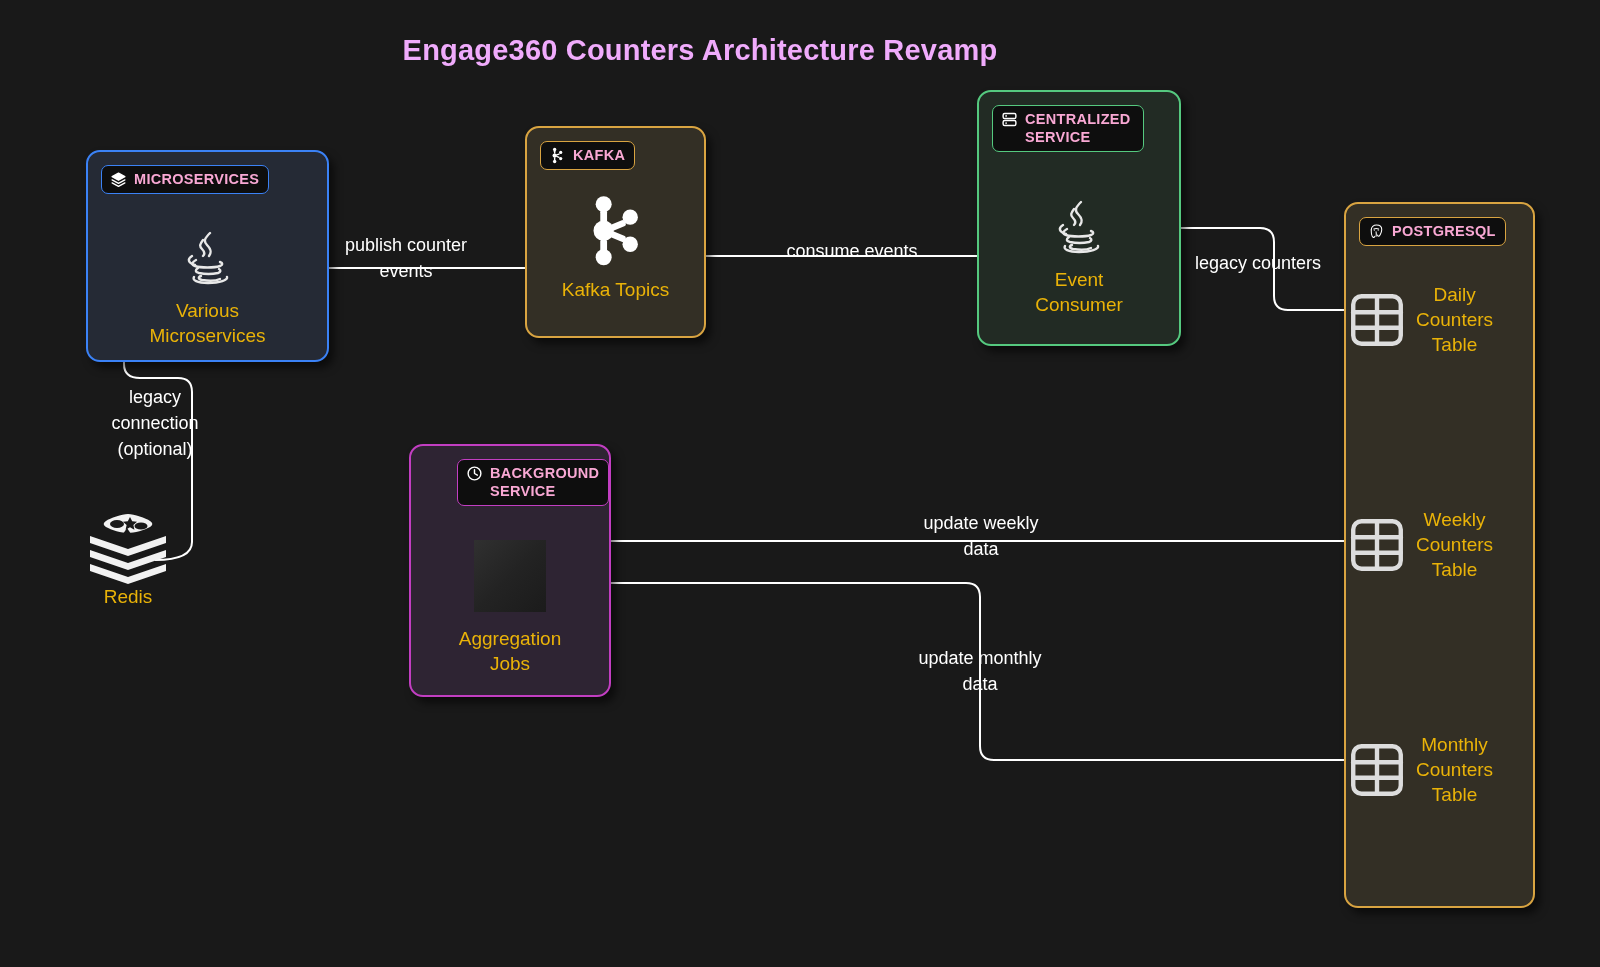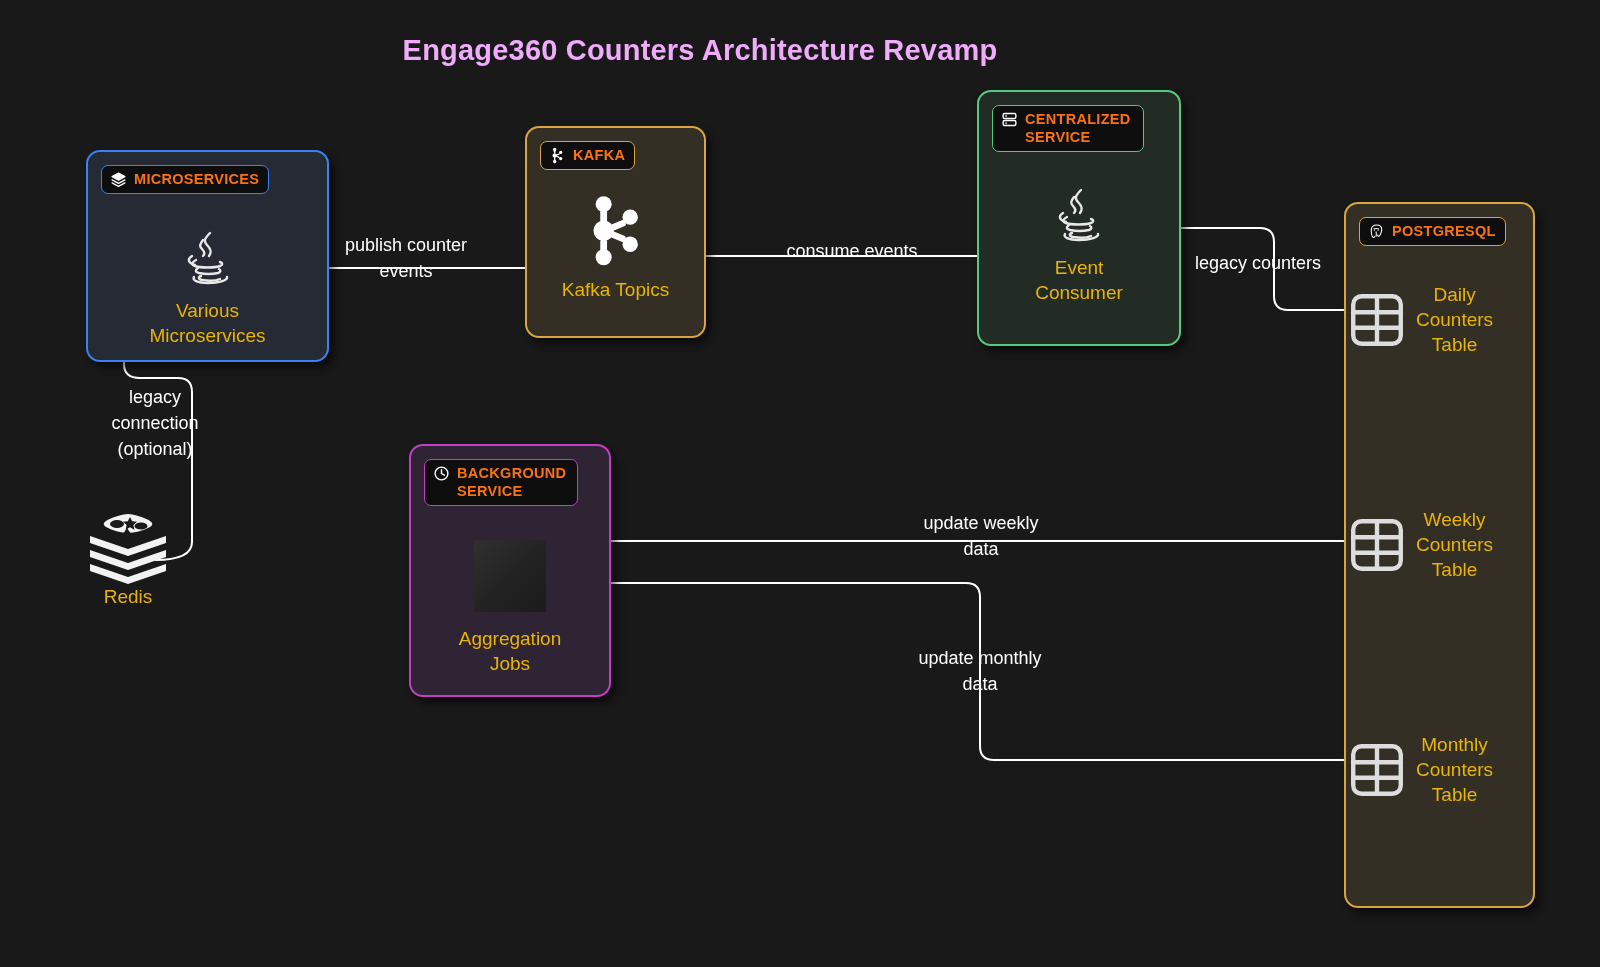--- a/index.html
+++ b/index.html
@@ -56,21 +56,21 @@
     display: flex;
     align-items: flex-start;
     gap: 7px;
     max-width: 170px;
   }
   .badge .btxt {
     font-size: 14.5px;
     font-weight: bold;
     line-height: 18px;
     letter-spacing: 0.3px;
-    color: #f97316;
+    color: #f9a8d4;
   }
   .badge .bico {
     flex: 0 0 auto;
     width: 17px;
     height: 17px;
     margin-top: 1px;
     display: block;
   }
   .node-body {
     position: absolute;
@@ -112,21 +112,21 @@
     border-color: #55c97f;
   }
   #node-centralized .badge { border-color: #55c97f; }
 
   #node-background {
     left: 409px; top: 444px; width: 202px; height: 253px;
     background: #2e2433;
     border-color: #c council;
   }
   #node-background { border-color: #c23ec2; }
-  #node-background .badge { border-color: #c23ec2; }
+  #node-background .badge { border-color: #c23ec2; margin-left: 33px; }
 
   #node-postgres {
     left: 1344px; top: 202px; width: 191px; height: 706px;
     background: #332f25;
     border-color: #d9a441;
     padding-left: 44px;
   }
   #node-postgres .badge { border-color: #d9a441; max-width: 176px; }
 
   
@@ -252,21 +252,21 @@
 <div class="node" id="node-centralized">
   <div class="badge" style="max-width:152px;">
     <svg class="bico" viewBox="0 0 24 24" fill="none" stroke="#ffffff" stroke-width="2" stroke-linecap="round" stroke-linejoin="round">
       <rect x="3" y="3.5" width="18" height="7" rx="2.2"></rect>
       <rect x="3" y="13.5" width="18" height="7" rx="2.2"></rect>
       <circle cx="7.2" cy="7" r="1.2" fill="#ffffff" stroke="none"></circle>
       <circle cx="7.2" cy="17" r="1.2" fill="#ffffff" stroke="none"></circle>
     </svg>
     <span class="btxt">CENTRALIZED SERVICE</span>
   </div>
-  <div class="node-body" style="top: 92px;">
+  <div class="node-body" style="top: 104px;">
     <svg class="big-ico" width="64" height="64" viewBox="0 0 64 64" fill="none" stroke="#e8e8e8" stroke-width="2.4" stroke-linecap="round" stroke-linejoin="round">
       <path d="M34 6 c-5 5 -7 8 -3 12 c4 4 5 7 2 11"></path>
       <path d="M27 13 c-3 4 -4 6 -1 9 c3 3 3 5 1 7"></path>
       <path d="M20 33 c-4 2 -5 5 -1 6 c6 2 19 2 25 0 c3 -1 3 -3 0 -4"></path>
       <path d="M22 41 c-3 2 -3 4 1 5 c5 1 14 1 19 0 c3 -1 3 -3 1 -4"></path>
       <path d="M16 29 c-5 3 -4 7 3 9"></path>
       <path d="M25 49 c-3 1 -3 3 1 4 c6 1 14 1 18 -1"></path>
       <path d="M18 50 c-2 3 3 6 14 6 c12 0 20 -3 19 -6"></path>
     </svg>
     <div class="node-label">Event

